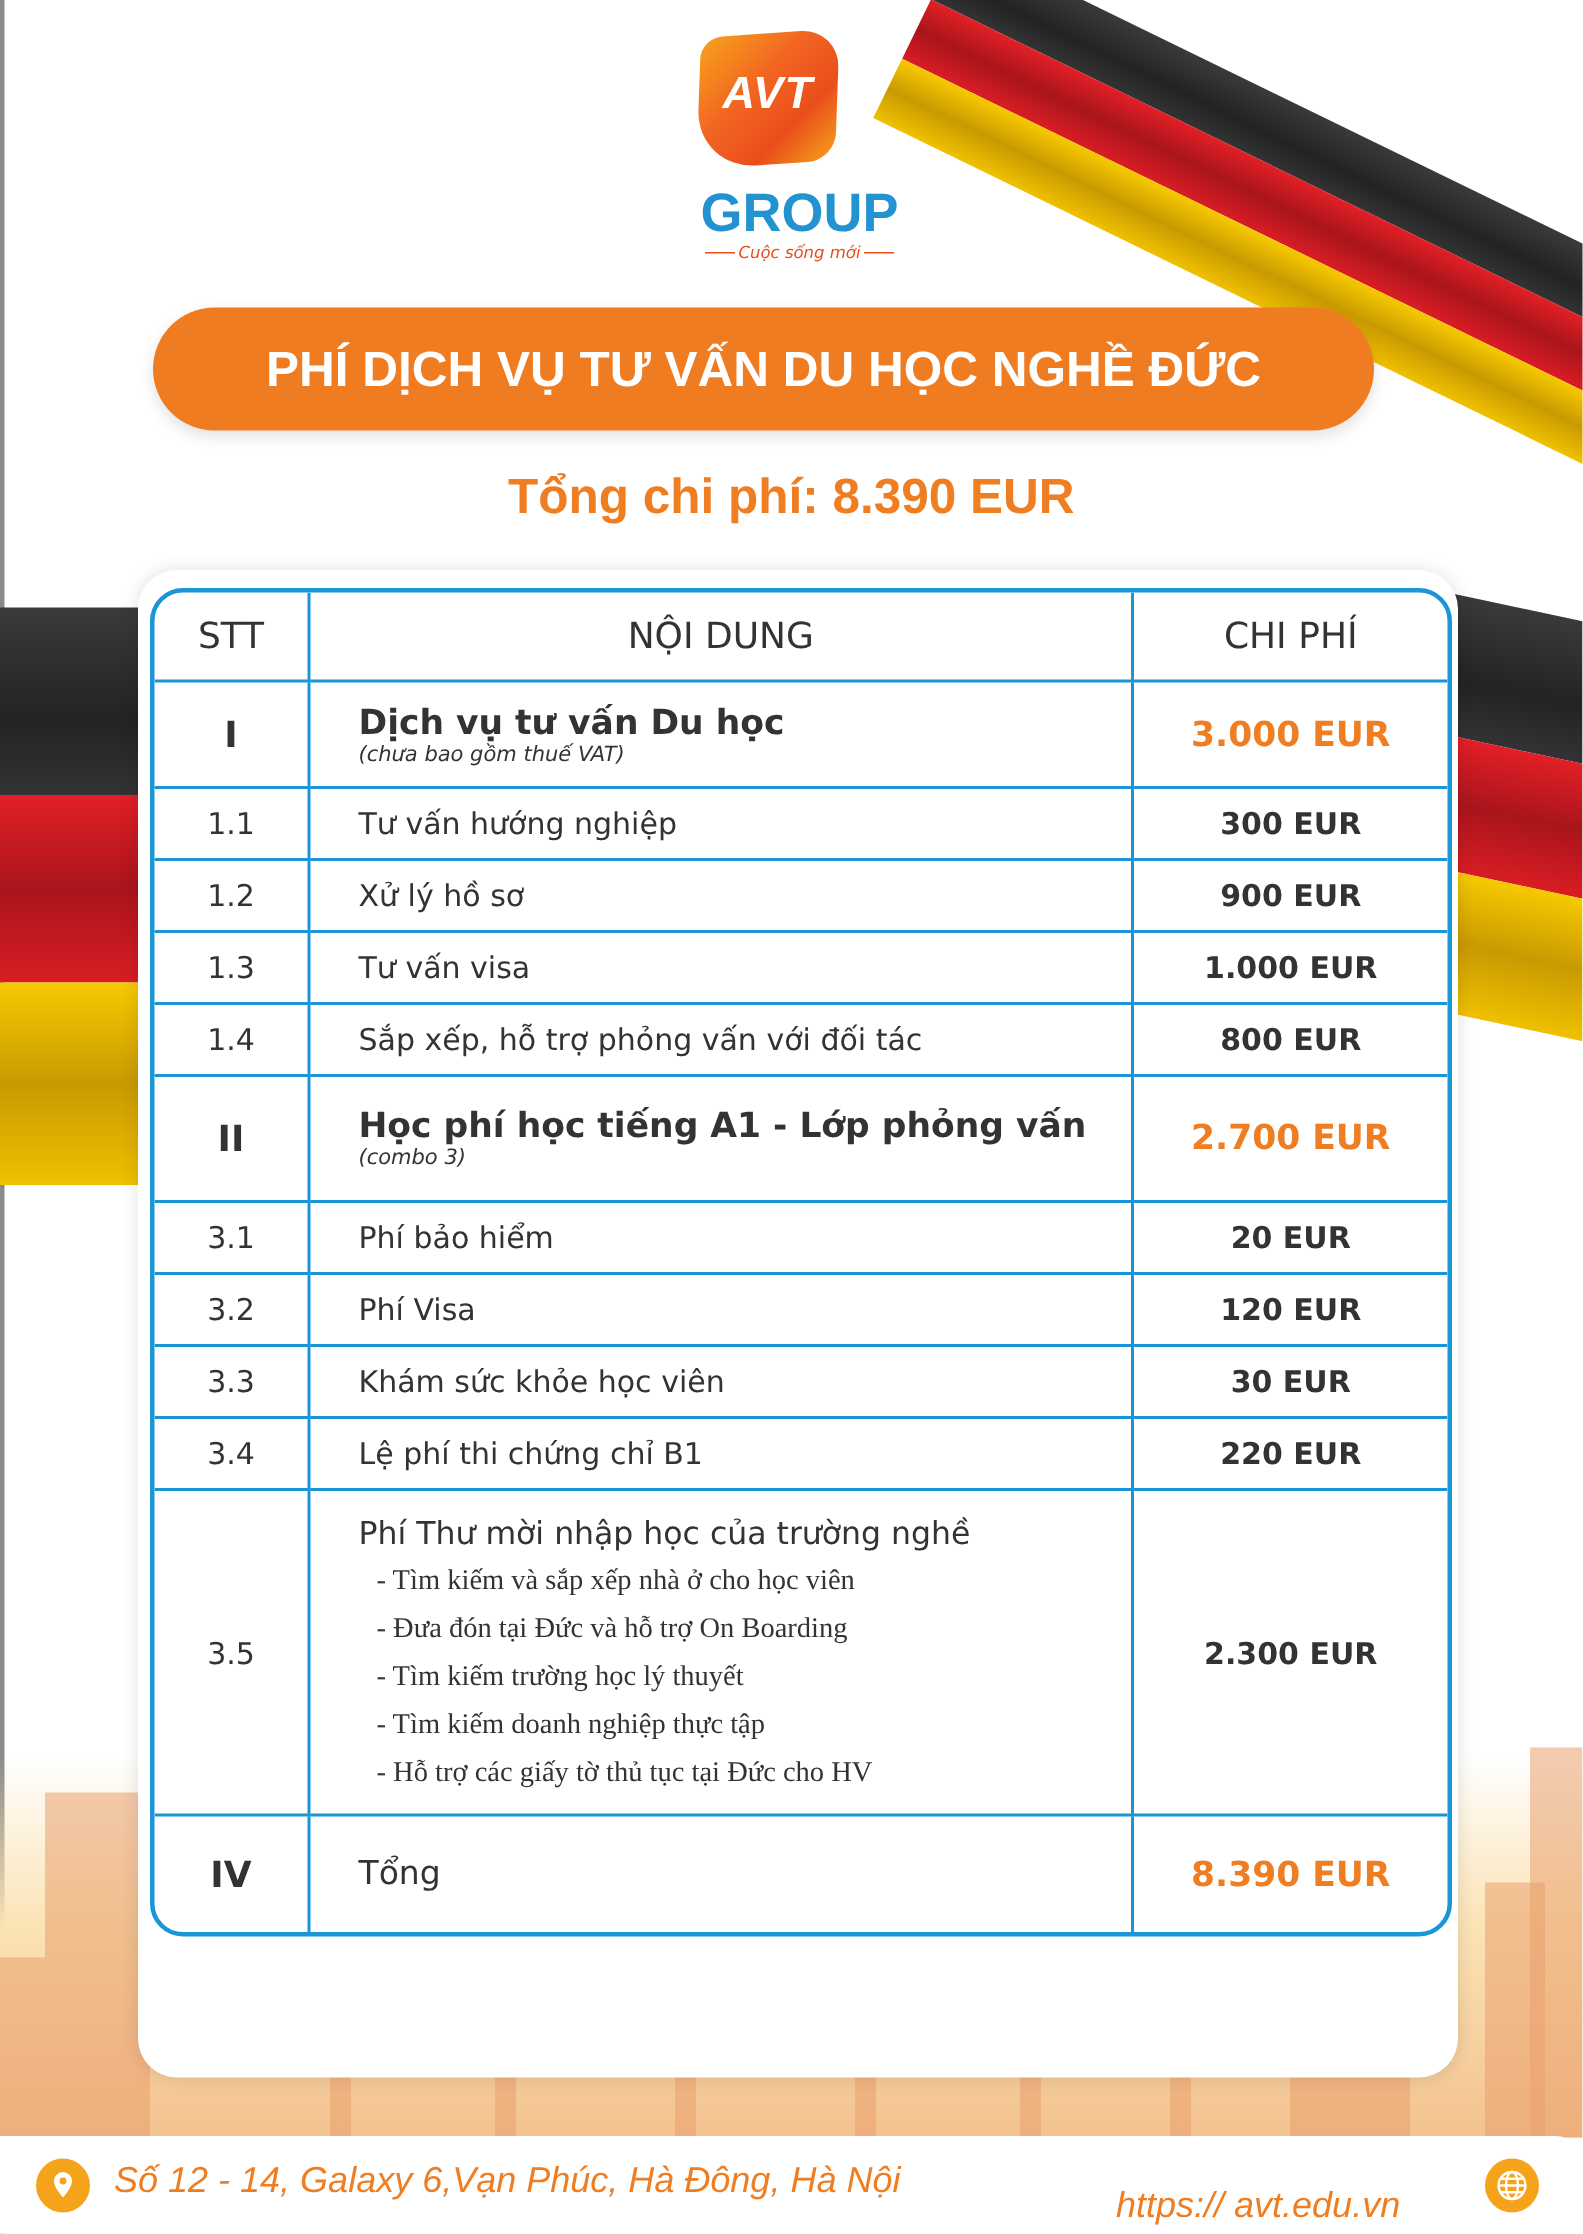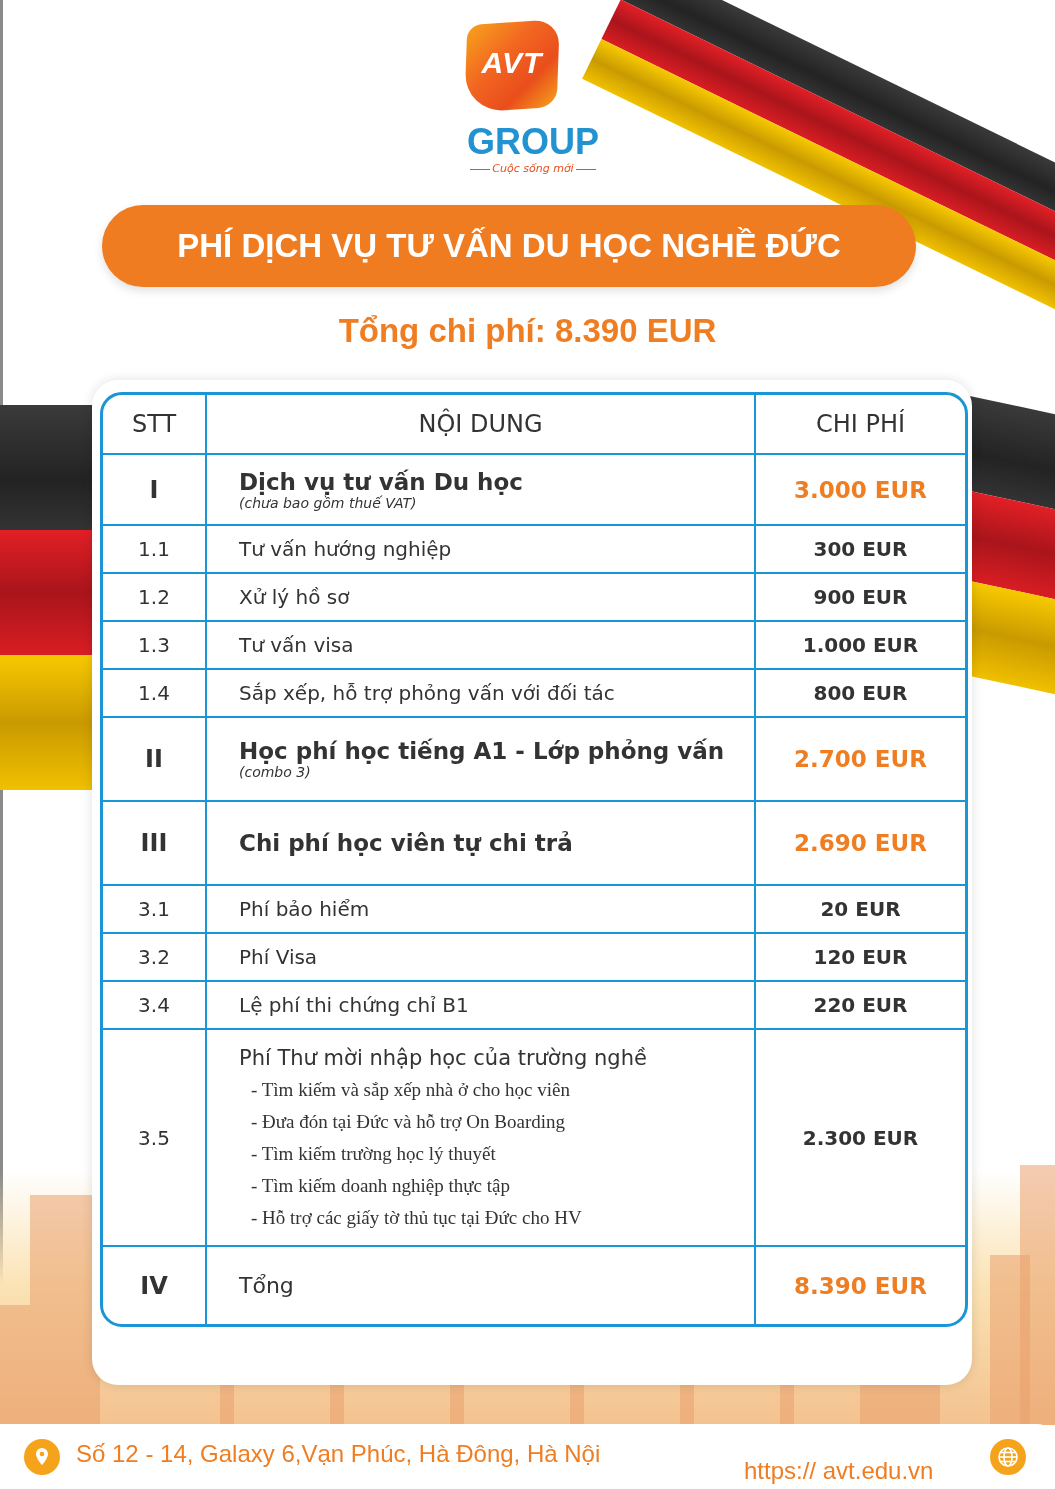--- a/index.html
+++ b/index.html
@@ -79,21 +79,21 @@
   td.stt.major { font-size: 24px; font-weight: bold; }
   td.content { padding-left: 32px; font-size: 20px; }
   td.content .main-b { font-size: 23px; font-weight: bold; display: block; line-height: 26px; }
   td.content .sub { font-style: italic; font-size: 14px; display: block; line-height: 16px; }
   td.cost { text-align: center; font-size: 20px; font-weight: bold; }
   td.cost.accent { color: #ef7d22; font-size: 23px; }
   .bullet { display: block; padding-left: 12px; line-height: 32px; font-size: 19px; font-family: Liberation Serif, serif; }
   .lead { display: block; line-height: 32px; font-size: 21px; }
 
   
-  .footer { position: absolute; left: 0; top: 1424px; width: 1055px; height: 65px; background: #fff; border-radius: 0 18px 0 0; }
+  .footer { position: absolute; left: 0; top: 1424px; width: 1055px; height: 65px; background: #fff; border-radius: 0 18px 0 0; font-style: italic; }
   .addr-icon, .web-icon { position: absolute; top: 15px; width: 36px; height: 36px; border-radius: 50%; background: #f5a31a; }
   .addr-icon { left: 24px; }
   .web-icon { left: 990px; }
   .addr-icon svg, .web-icon svg { position: absolute; left: 7px; top: 7px; }
   .addr-text { position: absolute; left: 76px; top: 16px; color: #ef7d22; font-size: 24px; font-family: "Liberation Sans", sans-serif; }
   .web-text { position: absolute; left: 744px; top: 16px; color: #ef7d22; font-size: 24px; font-family: "Liberation Sans", sans-serif; margin-top: 17px; }
 </style>
 </head>
 <body>
 
@@ -189,36 +189,34 @@
 
     <tr style="height:84px">
       <td class="stt major">II</td>
       <td class="content">
         <span class="main-b">Học phí học tiếng A1 - Lớp phỏng vấn</span>
         <span class="sub">(combo 3)</span>
       </td>
       <td class="cost accent">2.700 EUR</td>
     </tr>
 
-    <tr style="height:84px">
-      <td class="stt major">III</td>
-      <td class="content">
-        <span class="main-b">Chi phí học viên tự chi trả</span>
-      </td>
-      <td class="cost accent">2.690 EUR</td>
-    </tr>
     <tr style="height:48px">
       <td class="stt">3.1</td>
       <td class="content">Phí bảo hiểm</td>
       <td class="cost">20 EUR</td>
     </tr>
     <tr style="height:48px">
       <td class="stt">3.2</td>
       <td class="content">Phí Visa</td>
       <td class="cost">120 EUR</td>
+    </tr>
+    <tr style="height:48px">
+      <td class="stt">3.3</td>
+      <td class="content">Khám sức khỏe học viên</td>
+      <td class="cost">30 EUR</td>
     </tr>
     <tr style="height:48px">
       <td class="stt">3.4</td>
       <td class="content">Lệ phí thi chứng chỉ B1</td>
       <td class="cost">220 EUR</td>
     </tr>
 
     <tr style="height:217px">
       <td class="stt">3.5</td>
       <td class="content">

